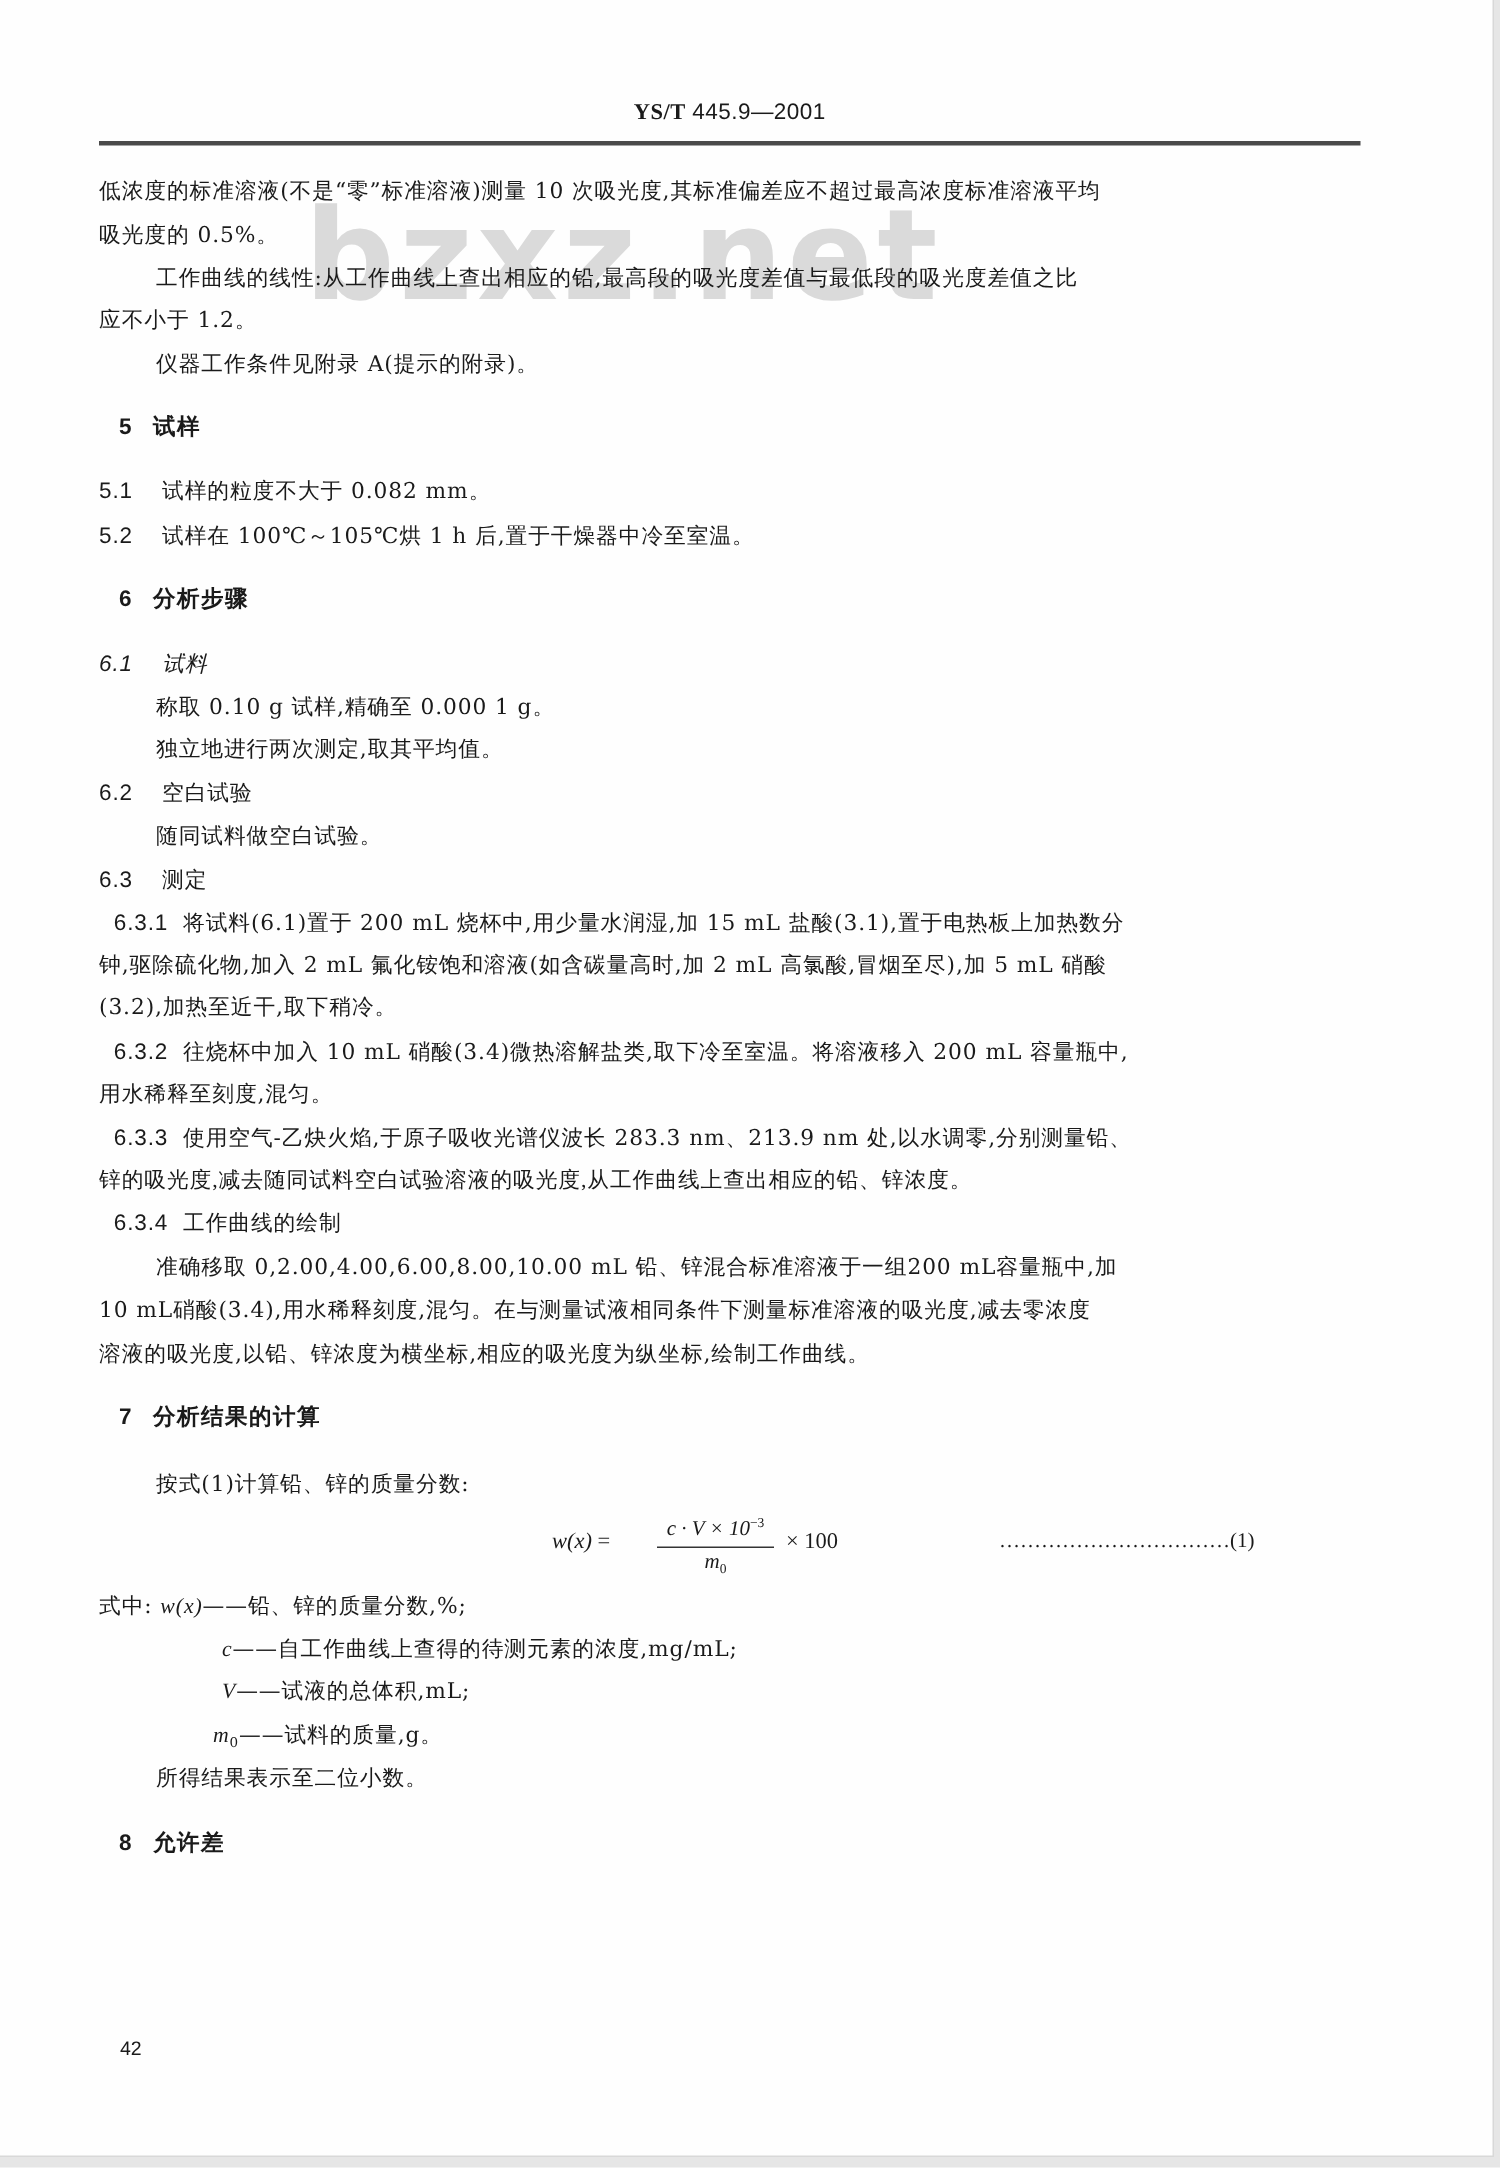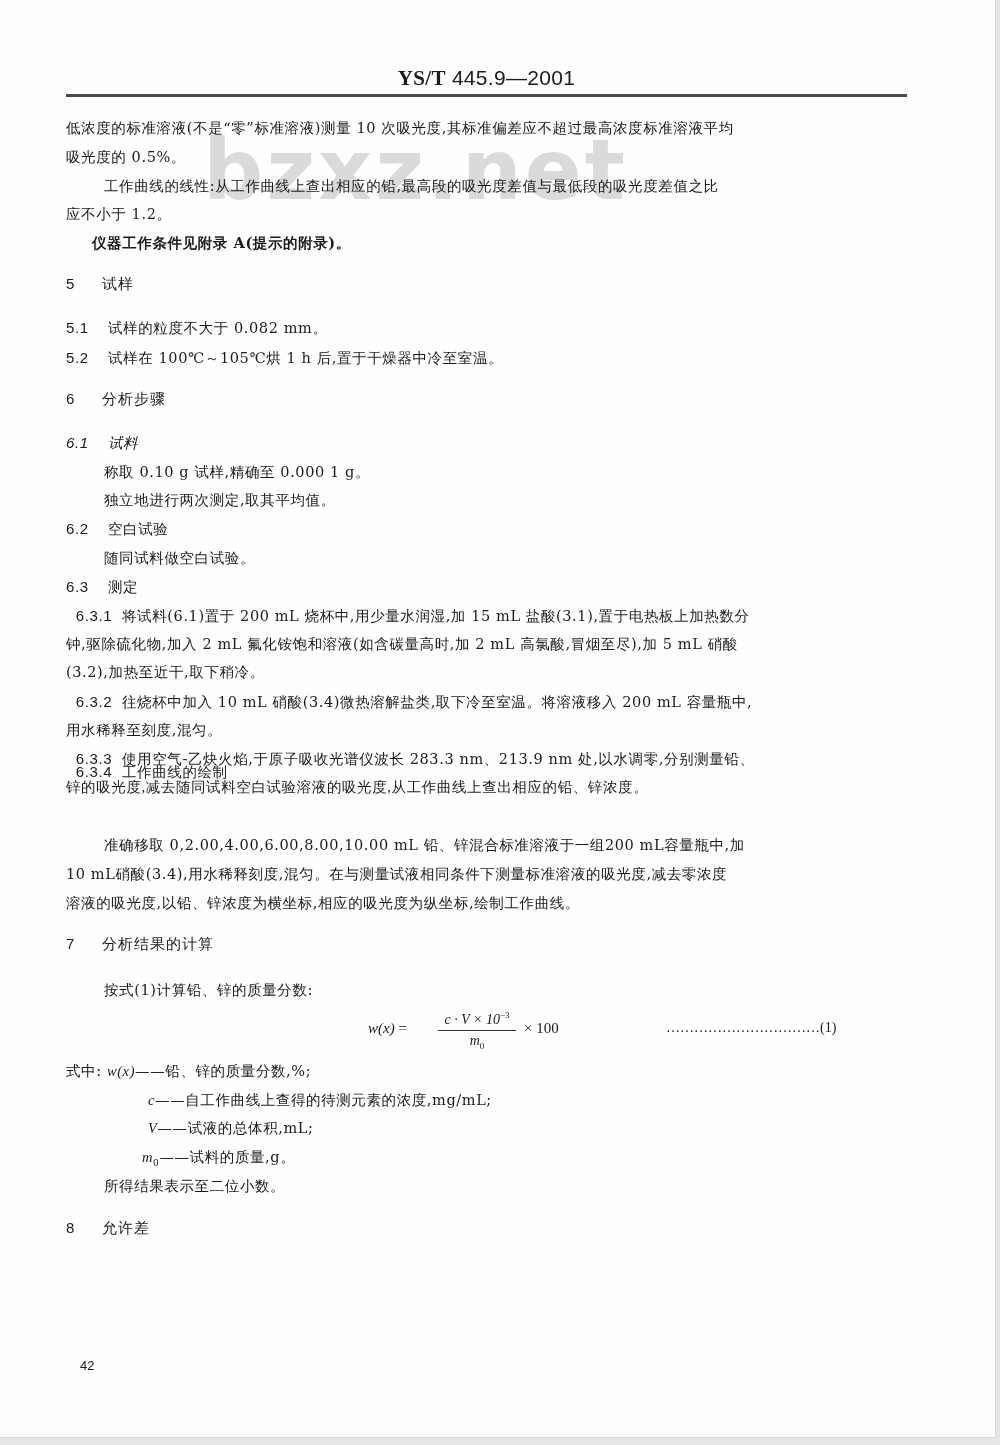--- a/index.html
+++ b/index.html
@@ -9,27 +9,27 @@
     font-family: "DejaVu Serif", "Liberation Serif", serif;
     color: #1a1a1a;
   }
   .page {
     position: absolute; left: 0; top: 0; width: 995px; height: 1437px;
     background: #fefefe; border-right: 1px solid #d8d8d8; border-bottom: 1px solid #d8d8d8;
   }
   .abs { position: absolute; white-space: nowrap; }
   .header {
     left: 0; width: 973px; top: 66px; text-align: center;
-    font-family: "Liberation Sans", "DejaVu Sans", sans-serif; font-size: 21px;
+    font-family: "Liberation Sans", "DejaVu Sans", sans-serif; font-size: 15px;
     letter-spacing: 0.3px;
   }
   .header .std-prefix { font-family: "Liberation Serif", serif; font-weight: bold; }
   .rule { position: absolute; left: 66px; top: 94px; width: 841px; height: 3px; background: #4a4a4a; }
   .p { font-size: 14.5px; line-height: 20px; letter-spacing: 0.6px; }
-  .h { font-size: 15px; font-weight: normal; letter-spacing: 1px; }
+  .h { font-size: 15px; font-weight: bold; letter-spacing: 1px; text-align: center; }
   .secnum { font-family: "Liberation Sans", sans-serif; display: inline-block; width: 36px; font-size: 15px; }
   .subnum { font-family: "Liberation Sans", sans-serif; display: inline-block; width: 42px; font-size: 15px; }
   .subsubnum { font-family: "Liberation Sans", sans-serif; display: inline-block; width: 56px; font-size: 15px; text-align: center; }
   .watermark {
     position: absolute; left: 203px; top: 128px;
     font-family: "DejaVu Sans", sans-serif; font-weight: bold; font-size: 84px;
     color: rgba(170,170,170,0.42); letter-spacing: 3px; line-height: 1;
   }
   .formula { position: absolute; left: 368px; top: 1010px; font-family: "Liberation Serif", serif; font-size: 15px; }
   .formula .lhs { position: absolute; left: 0; top: 10px; font-style: italic; white-space: nowrap; }
@@ -55,21 +55,21 @@
   <div class="abs header">
     <span class="std-prefix">YS/T</span>
     <span>445.9—2001</span>
   </div>
   <div class="rule"></div>
 
   <div class="abs p" style="left:66px; top:118px;">低浓度的标准溶液(不是“零”标准溶液)测量 10 次吸光度,其标准偏差应不超过最高浓度标准溶液平均</div>
   <div class="abs p" style="left:66px; top:147px;">吸光度的 0.5%。</div>
   <div class="abs p" style="left:104px; top:176px;">工作曲线的线性:从工作曲线上查出相应的铅,最高段的吸光度差值与最低段的吸光度差值之比</div>
   <div class="abs p" style="left:66px; top:204px;">应不小于 1.2。</div>
-  <div class="abs p" style="left:92px; top:233px;font-weight:bold;">仪器工作条件见附录 A(提示的附录)。</div>
+  <div class="abs p" style="left:104px; top:233px;">仪器工作条件见附录 A(提示的附录)。</div>
 
   <div class="abs h" style="left:66px; top:275px;">
     <span class="secnum">5</span><span>试样</span>
   </div>
   <div class="abs p" style="left:66px; top:318px;">
     <span class="subnum">5.1</span><span>试样的粒度不大于 0.082 mm。</span>
   </div>
   <div class="abs p" style="left:66px; top:348px;">
     <span class="subnum">5.2</span><span>试样在 100℃～105℃烘 1 h 后,置于干燥器中冷至室温。</span>
   </div>
@@ -102,21 +102,21 @@
   <div class="abs p" style="left:66px; top:692px;">
     <span class="subsubnum">6.3.2</span><span>往烧杯中加入 10 mL 硝酸(3.4)微热溶解盐类,取下冷至室温。将溶液移入 200 mL 容量瓶中,</span>
   </div>
   <div class="abs p" style="left:66px; top:720px;">用水稀释至刻度,混匀。</div>
 
   <div class="abs p" style="left:66px; top:749px;">
     <span class="subsubnum">6.3.3</span><span>使用空气-乙炔火焰,于原子吸收光谱仪波长 283.3 nm、213.9 nm 处,以水调零,分别测量铅、</span>
   </div>
   <div class="abs p" style="left:66px; top:777px;font-family:Liberation Serif, serif;">锌的吸光度,减去随同试料空白试验溶液的吸光度,从工作曲线上查出相应的铅、锌浓度。</div>
 
-  <div class="abs p" style="left:66px; top:762px;">
+  <div class="abs p" style="left:66px; top:806px;">
     <span class="subsubnum">6.3.4</span><span>工作曲线的绘制</span>
   </div>
   <div class="abs p" style="left:104px; top:835px;">准确移取 0,2.00,4.00,6.00,8.00,10.00 mL 铅、锌混合标准溶液于一组200 mL容量瓶中,加</div>
   <div class="abs p" style="left:66px; top:864px;">10 mL硝酸(3.4),用水稀释刻度,混匀。在与测量试液相同条件下测量标准溶液的吸光度,减去零浓度</div>
   <div class="abs p" style="left:66px; top:893px;">溶液的吸光度,以铅、锌浓度为横坐标,相应的吸光度为纵坐标,绘制工作曲线。</div>
 
   <div class="abs h" style="left:66px; top:935px;">
     <span class="secnum">7</span><span>分析结果的计算</span>
   </div>
   <div class="abs p" style="left:104px; top:980px;">按式(1)计算铅、锌的质量分数:</div>

